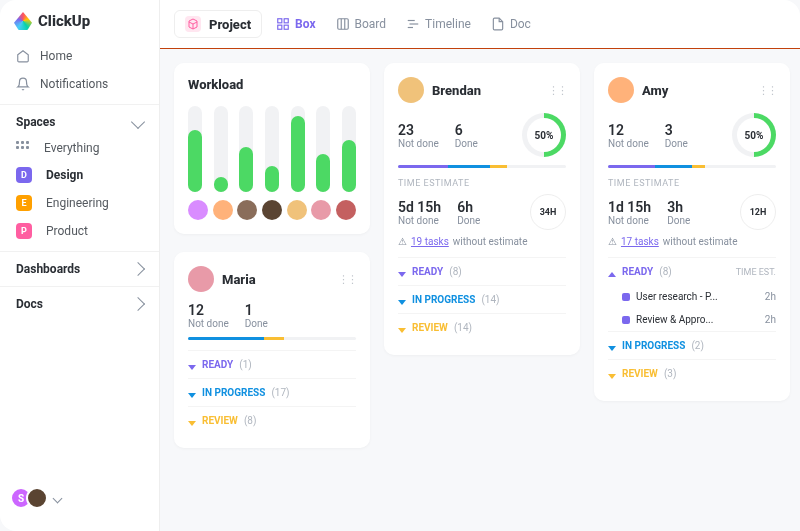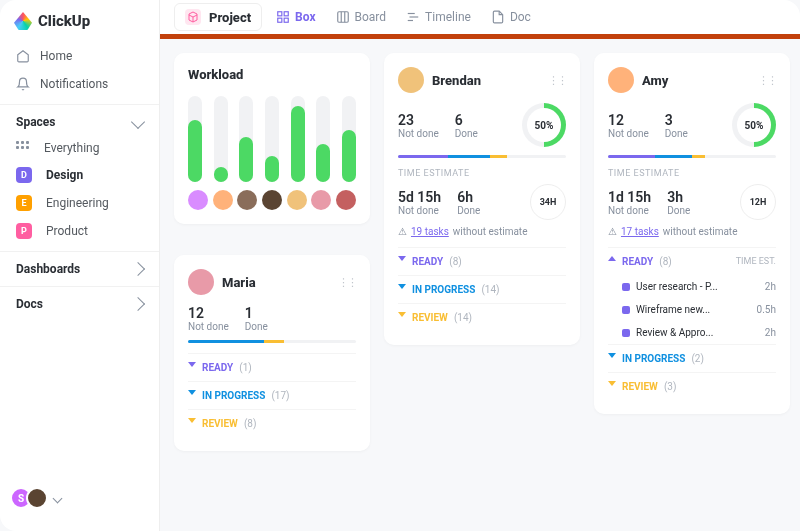--- a/index.html
+++ b/index.html
@@ -14,28 +14,28 @@
 .chev-r{transform:rotate(-45deg)}
 .space-item{display:flex;align-items:center;gap:14px;padding:6px 16px;font-size:12px;color:#54595f;cursor:pointer}
 .space-item.bold{font-weight:700;color:#2a2e34}
 .sq{width:16px;height:16px;border-radius:4px;display:flex;align-items:center;justify-content:center;color:#fff;font-size:9px;font-weight:700}
 .dots-icon{width:14px;height:14px;display:grid;grid-template-columns:repeat(3,3px);grid-template-rows:repeat(2,3px);gap:2px}
 .dots-icon i{background:#87909e;border-radius:1px}
 .sec-link{display:flex;align-items:center;justify-content:space-between;padding:10px 16px;font-weight:700;border-top:1px solid #f1f1f1;font-size:12px;cursor:pointer}
 .avatars-footer{margin-top:auto;display:flex;align-items:center;padding:10px 16px;gap:-4px}
 .av{width:22px;height:22px;border-radius:50%;border:2px solid #fff;display:flex;align-items:center;justify-content:center;color:#fff;font-size:10px;font-weight:700}
 .main{flex:1;display:flex;flex-direction:column;overflow:hidden}
-.topbar{display:flex;align-items:center;gap:4px;padding:3px 14px;background:#fff;border-bottom:5px solid #c2410c}
+.topbar{display:flex;align-items:center;gap:4px;padding:10px 14px;background:#fff;border-bottom:1px solid #c2410c}
 .proj{display:flex;align-items:center;gap:8px;padding:5px 10px;border-radius:6px;border:1px solid #eee;font-weight:800;font-size:13px}
 .proj-ico{width:16px;height:16px;background:#ffe6f0;border-radius:4px;display:flex;align-items:center;justify-content:center}
 .proj-ico svg{width:12px;height:12px}
 .tab{display:flex;align-items:flex-start;gap:5px;padding:5px 10px;color:#87909e;font-size:12px;cursor:pointer}
 .tab.active{color:#7b68ee;font-weight:700}
 .content{flex:1;padding:14px;display:flex;gap:14px;overflow:auto;align-items:flex-start}
-.col{display:flex;flex-direction:column;gap:31px;flex-shrink:0}
+.col{display:flex;flex-direction:column;gap:18px;flex-shrink:0}
 .card{background:#fff;border-radius:10px;padding:14px;box-shadow:0 1px 3px rgba(0,0,0,0.04)}
 .wl-card{width:196px}
 .wl-title{font-weight:800;font-size:13px;margin-bottom:14px}
 .bars{display:flex;align-items:flex-end;justify-content:space-between;height:86px;margin-bottom:8px}
 .bar-wrap{width:14px;height:86px;background:#f1f2f4;border-radius:8px;display:flex;align-items:flex-end;overflow:hidden}
 .bar-fill{width:100%;background:#4cd964;border-radius:8px 8px 0 0}
 .bar-avs{display:flex;justify-content:space-between}
 .bar-avs .ba{width:20px;height:20px;border-radius:50%}
 .person-card{width:196px}
 .pc-hdr{display:flex;align-items:center;gap:8px;margin-bottom:10px}
@@ -46,21 +46,21 @@
 .stat-num{font-size:14px;font-weight:600}
 .stat-lbl{font-size:10px;color:#87909e}
 .ring{margin-left:auto;width:44px;height:44px;border-radius:50%;display:flex;align-items:center;justify-content:center;font-size:10px;font-weight:700;position:relative}
 .progress-line{height:3px;border-radius:3px;background:#f1f2f4;display:flex;overflow:hidden;margin-bottom:10px}
 .pl-seg{height:100%}
 .te-lbl{font-size:9px;color:#b0b6bf;letter-spacing:0.5px;font-weight:400;margin-bottom:6px}
 .est-row{display:flex;align-items:center;gap:16px;margin-bottom:6px}
 .hbadge{margin-left:auto;width:36px;height:36px;border-radius:50%;border:1px solid #eee;display:flex;flex-direction:column;align-items:center;justify-content:center;font-size:9px;font-weight:700}
 .warn{display:flex;align-items:center;gap:4px;font-size:10px;color:#87909e;margin-bottom:10px}
 .warn a{color:#7b68ee;text-decoration:underline}
-.section-row{display:flex;align-items:flex-start;gap:6px;padding:8px 0;border-top:1px solid #f4f4f4;font-size:10px;font-weight:700;cursor:pointer}
+.section-row{display:flex;align-items:flex-end;gap:6px;padding:8px 0;border-top:1px solid #f4f4f4;font-size:10px;font-weight:700;cursor:pointer}
 .section-row .cnt{color:#b0b6bf;font-weight:400}
 .caret{width:0;height:0;border-left:4px solid transparent;border-right:4px solid transparent;border-top:5px solid currentColor}
 .caret.up{border-top:none;border-bottom:5px solid currentColor}
 .task-row{display:flex;align-items:center;gap:6px;padding:6px 0 6px 14px;font-size:10px}
 .tdot{width:8px;height:8px;border-radius:2px}
 .task-name{flex:1;white-space:nowrap;overflow:hidden;text-overflow:ellipsis}
 .task-time{color:#87909e;font-size:10px}
 .time-est-hdr{margin-left:auto;font-size:9px;color:#b0b6bf;font-weight:400}
 svg{display:block}
 </style>
@@ -378,25 +378,20 @@
       <span class="cnt">(8)</span>
       <span class="time-est-hdr">TIME EST.</span>
     </div>
           <div class="task-row">
           <span class="tdot" style="background:#7b68ee"></span>
           <span class="task-name">User research - P...</span>
           <span class="task-time">2h</span>
         </div>
           <div class="task-row">
           <span class="tdot" style="background:#7b68ee"></span>
-          <span class="task-name">Wireframe new...</span>
-          <span class="task-time">0.5h</span>
-        </div>
-          <div class="task-row">
-          <span class="tdot" style="background:#7b68ee"></span>
           <span class="task-name">Review &amp; Appro...</span>
           <span class="task-time">2h</span>
         </div>
           <div class="section-row" style="color:#1090e0">
       <span class="caret "></span>
       <span>IN PROGRESS</span>
       <span class="cnt">(2)</span>
 
     </div>
           <div class="section-row" style="color:#f9be33">

